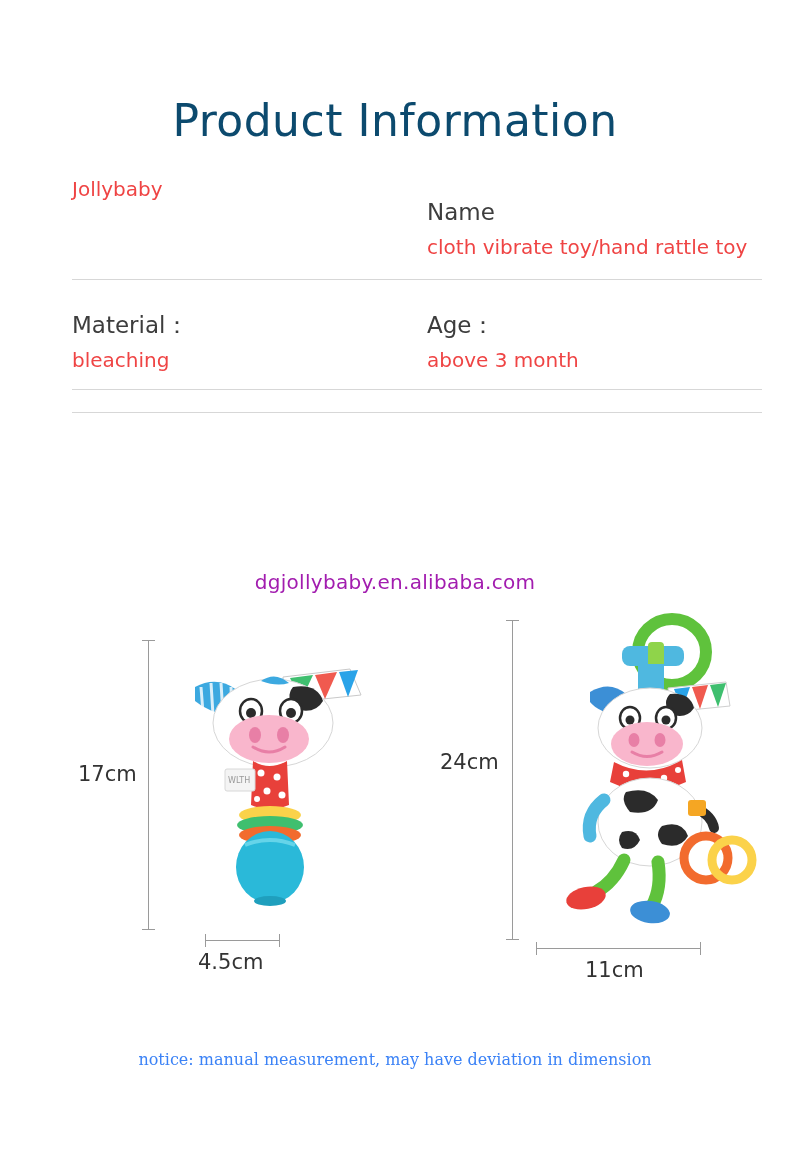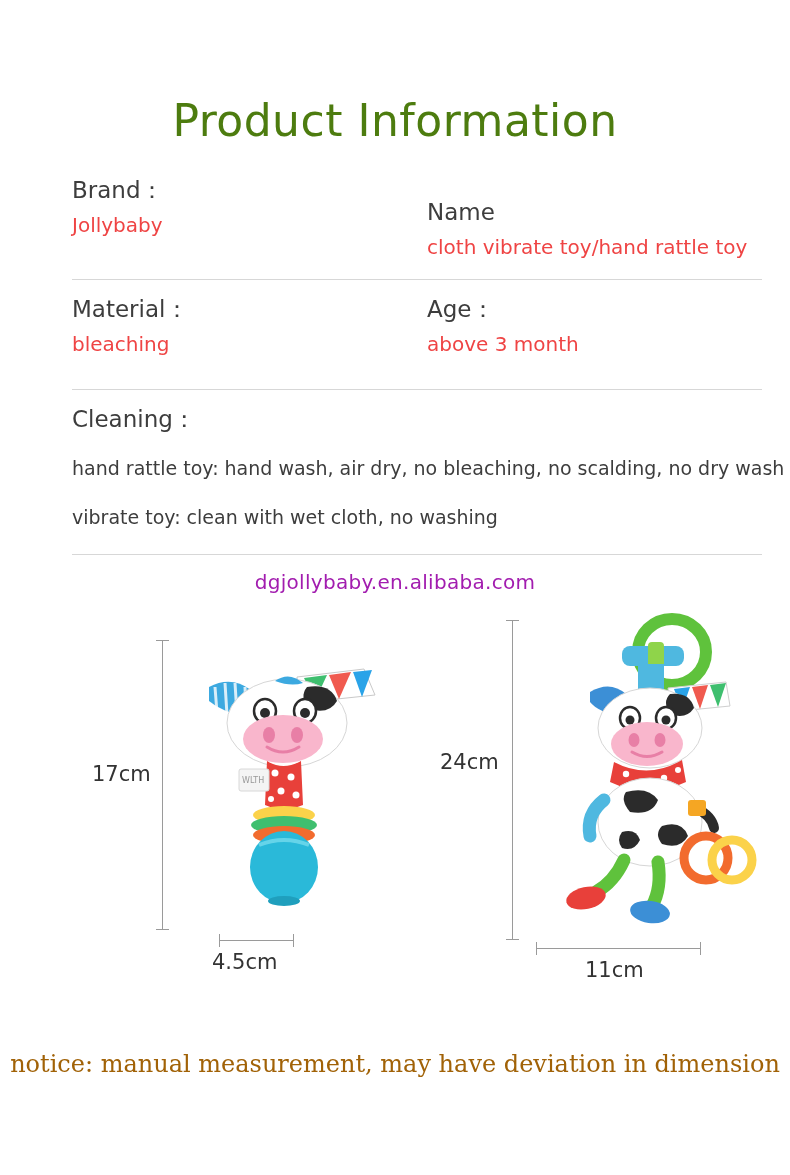--- a/index.html
+++ b/index.html
@@ -23,21 +23,21 @@
 
   .title {
     position: absolute;
     top: 66px;
     left: 0;
     width: 790px;
     text-align: center;
     font-size: 44px;
     font-weight: normal;
     letter-spacing: 0.5px;
-    color: #4d7c0f;
+    color: #0c4a6e;
     font-family: "DejaVu Sans", "Liberation Sans", sans-serif;
   }
 
   .spec-area {
     position: absolute;
     top: 175px;
     left: 72px;
     width: 690px;
   }
 
@@ -74,21 +74,21 @@
   .row1 { height: 104px; }
   .row1 .spec-col-right { padding-top: 22px; }
 
   .divider {
     height: 1px;
     background: #d7d7d7;
     width: 690px;
     margin: 0;
   }
 
-  .row2 { height: 95px; padding-top: 14px; }
+  .row2 { height: 95px; padding-top: 14px; align-items: center; }
 
   .cleaning-block {
     padding-top: 14px;
   }
   .cleaning-line {
     font-size: 19px;
     line-height: 30px;
     color: #3d3d3d;
     white-space: nowrap;
   }
@@ -111,30 +111,30 @@
     letter-spacing: 0.3px;
     font-family: "DejaVu Sans", "Liberation Sans", sans-serif;
   }
 
   .notice {
     position: absolute;
     top: 1050px;
     left: 0;
     width: 790px;
     text-align: center;
-    font-size: 24px;
-    color: #a16207;
+    font-size: 16px;
+    color: #3b82f6;
     font-family: "DejaVu Serif", "Liberation Serif", serif;
   }
 
   
   .figure {
     position: absolute;
   }
-  .fig-left { left: 124px; top: 600px; width: 290px; height: 400px; text-align: center; }
+  .fig-left { left: 110px; top: 600px; width: 290px; height: 400px; text-align: center; }
   .fig-right { left: 470px; top: 600px; width: 290px; height: 400px; text-decoration: underline; }
 
   .dim-label {
     position: absolute;
     font-size: 21px;
     color: #333;
     font-family: "DejaVu Sans", "Liberation Sans", sans-serif;
   }
 
   .vline {
@@ -175,21 +175,20 @@
 <body>
 
 <div class="page">
 
   <h1 class="title">Product Information</h1>
 
   <div class="spec-area">
 
     <div class="spec-row row1">
       <div class="spec-col-left">
-        <p class="field-label">Brand：</p>
         <p class="field-value">Jollybaby</p>
       </div>
       <div class="spec-col-right">
         <p class="field-label">Name</p>
         <p class="field-value">cloth vibrate toy/hand rattle toy</p>
       </div>
     </div>
 
     <div class="divider"></div>
 
@@ -199,25 +198,20 @@
         <p class="field-value">bleaching</p>
       </div>
       <div class="spec-col-right">
         <p class="field-label">Age：</p>
         <p class="field-value">above 3 month</p>
       </div>
     </div>
 
     <div class="divider"></div>
 
-    <div class="cleaning-block">
-      <p class="field-label">Cleaning：</p>
-      <p class="cleaning-line">hand rattle toy: hand wash, air dry, no bleaching, no scalding, no dry wash</p>
-      <p class="cleaning-line">vibrate toy: clean with wet cloth, no washing</p>
-    </div>
 
     <div class="divider-short"></div>
   </div>
 
   <div class="watermark">dgjollybaby.en.alibaba.com</div>
 
   <div class="figure fig-left">
 
     <div class="dim-label" style="left:-32px; top:162px;">17cm</div>
     <div class="vline" style="left:38px; top:40px; height:290px;"></div>

